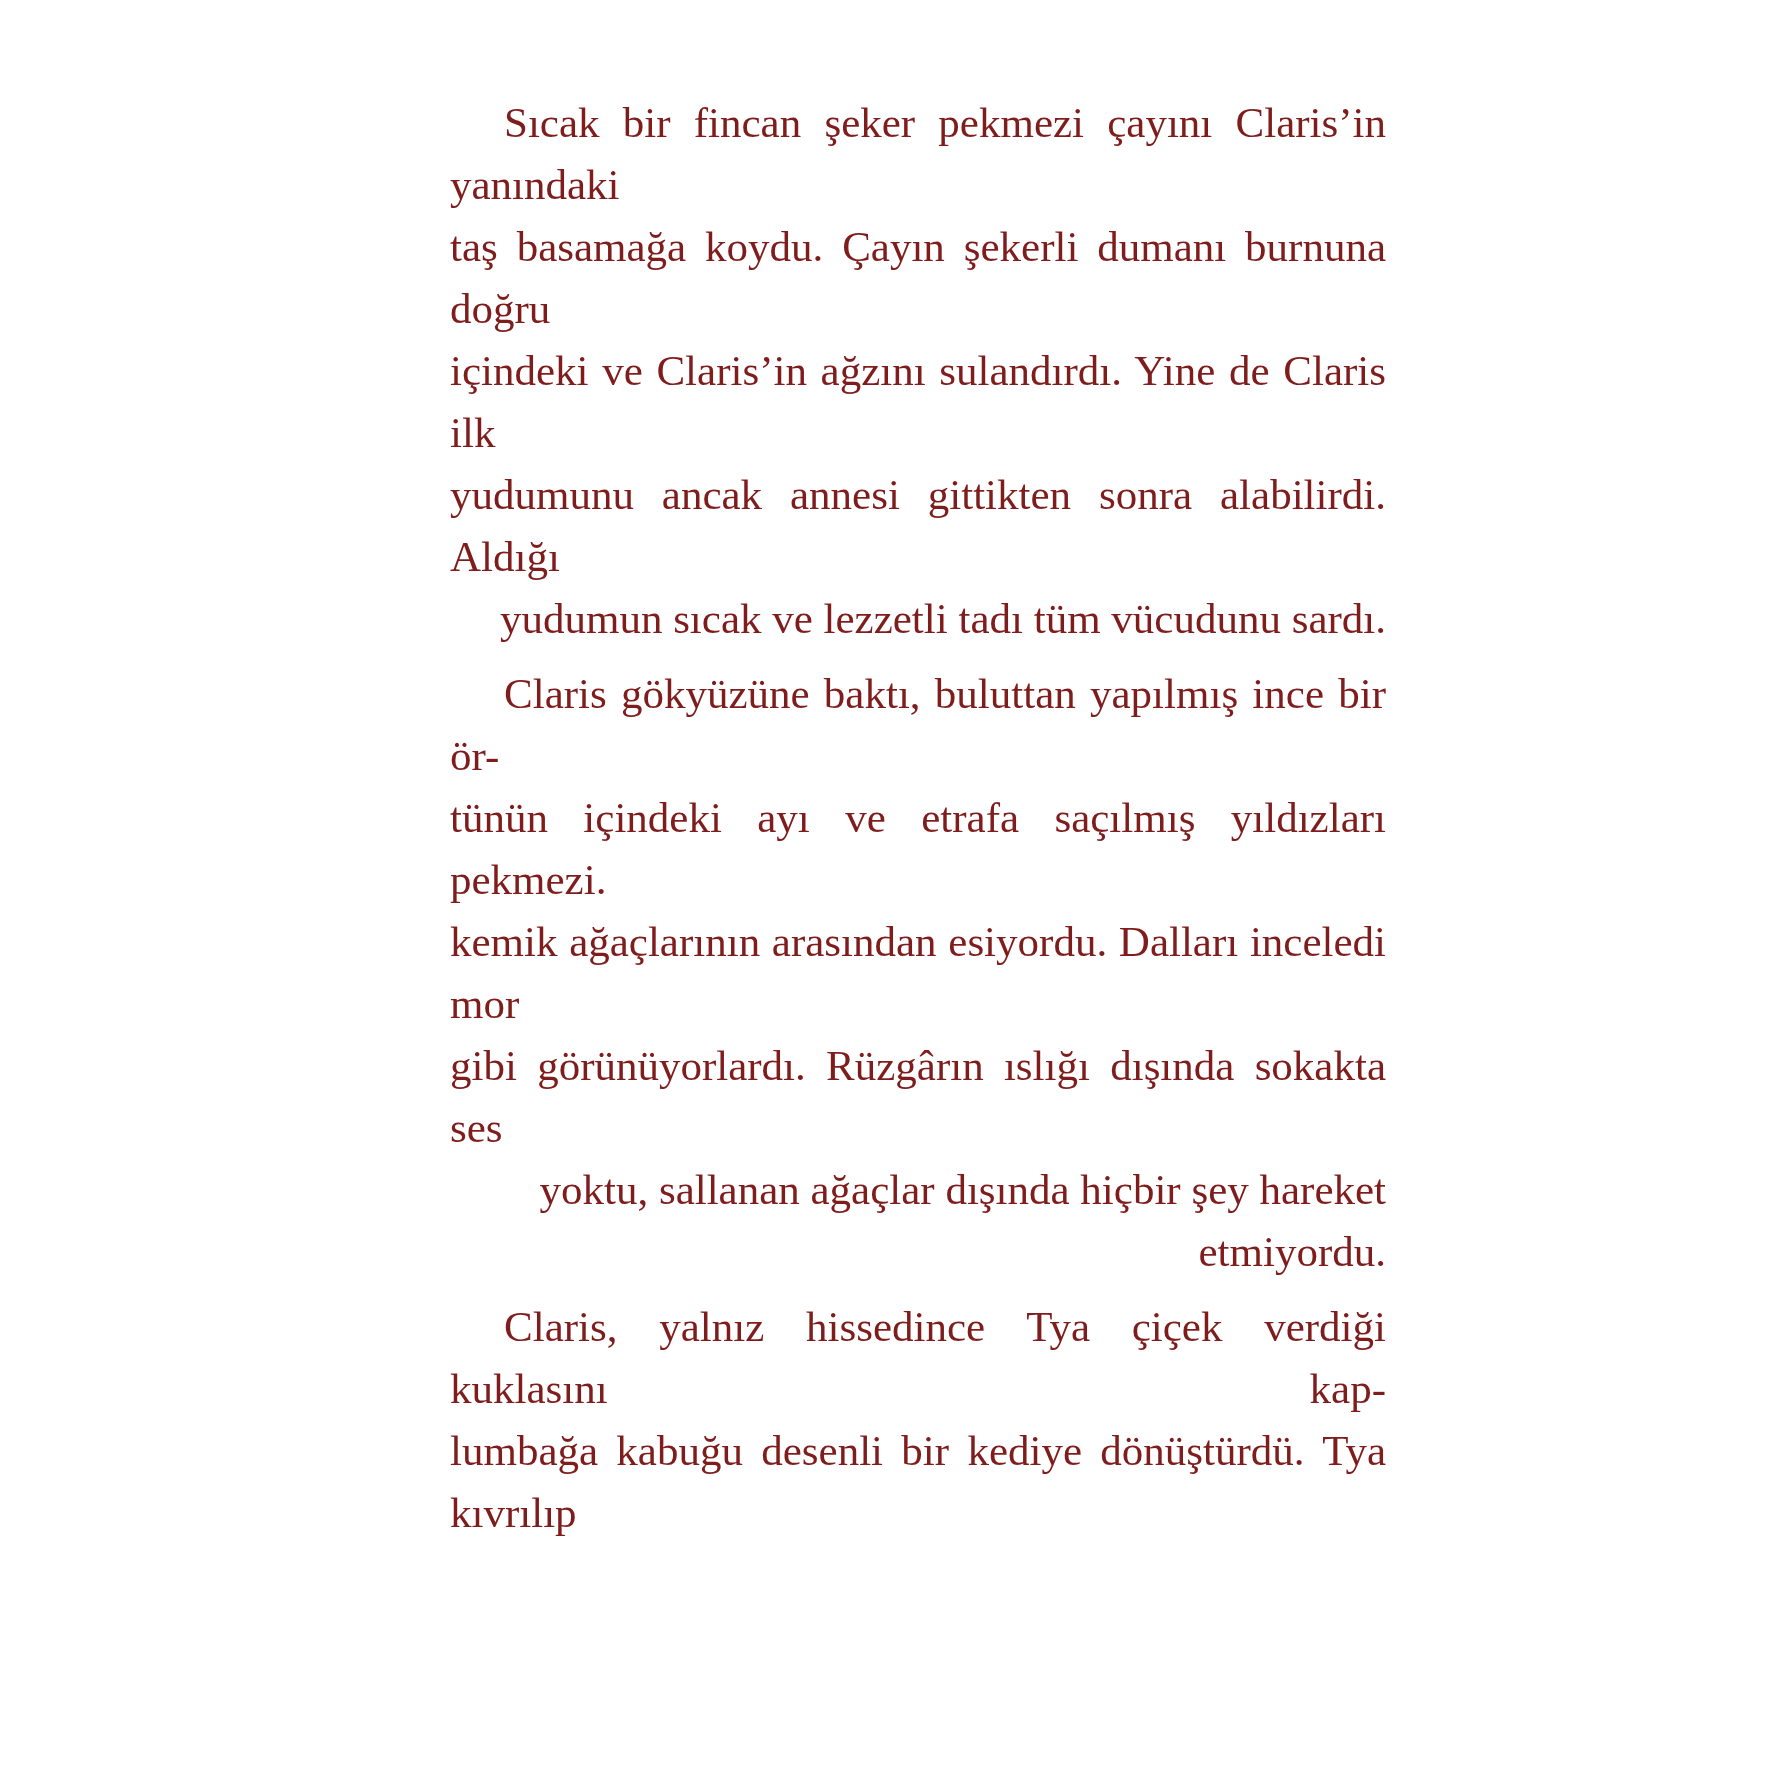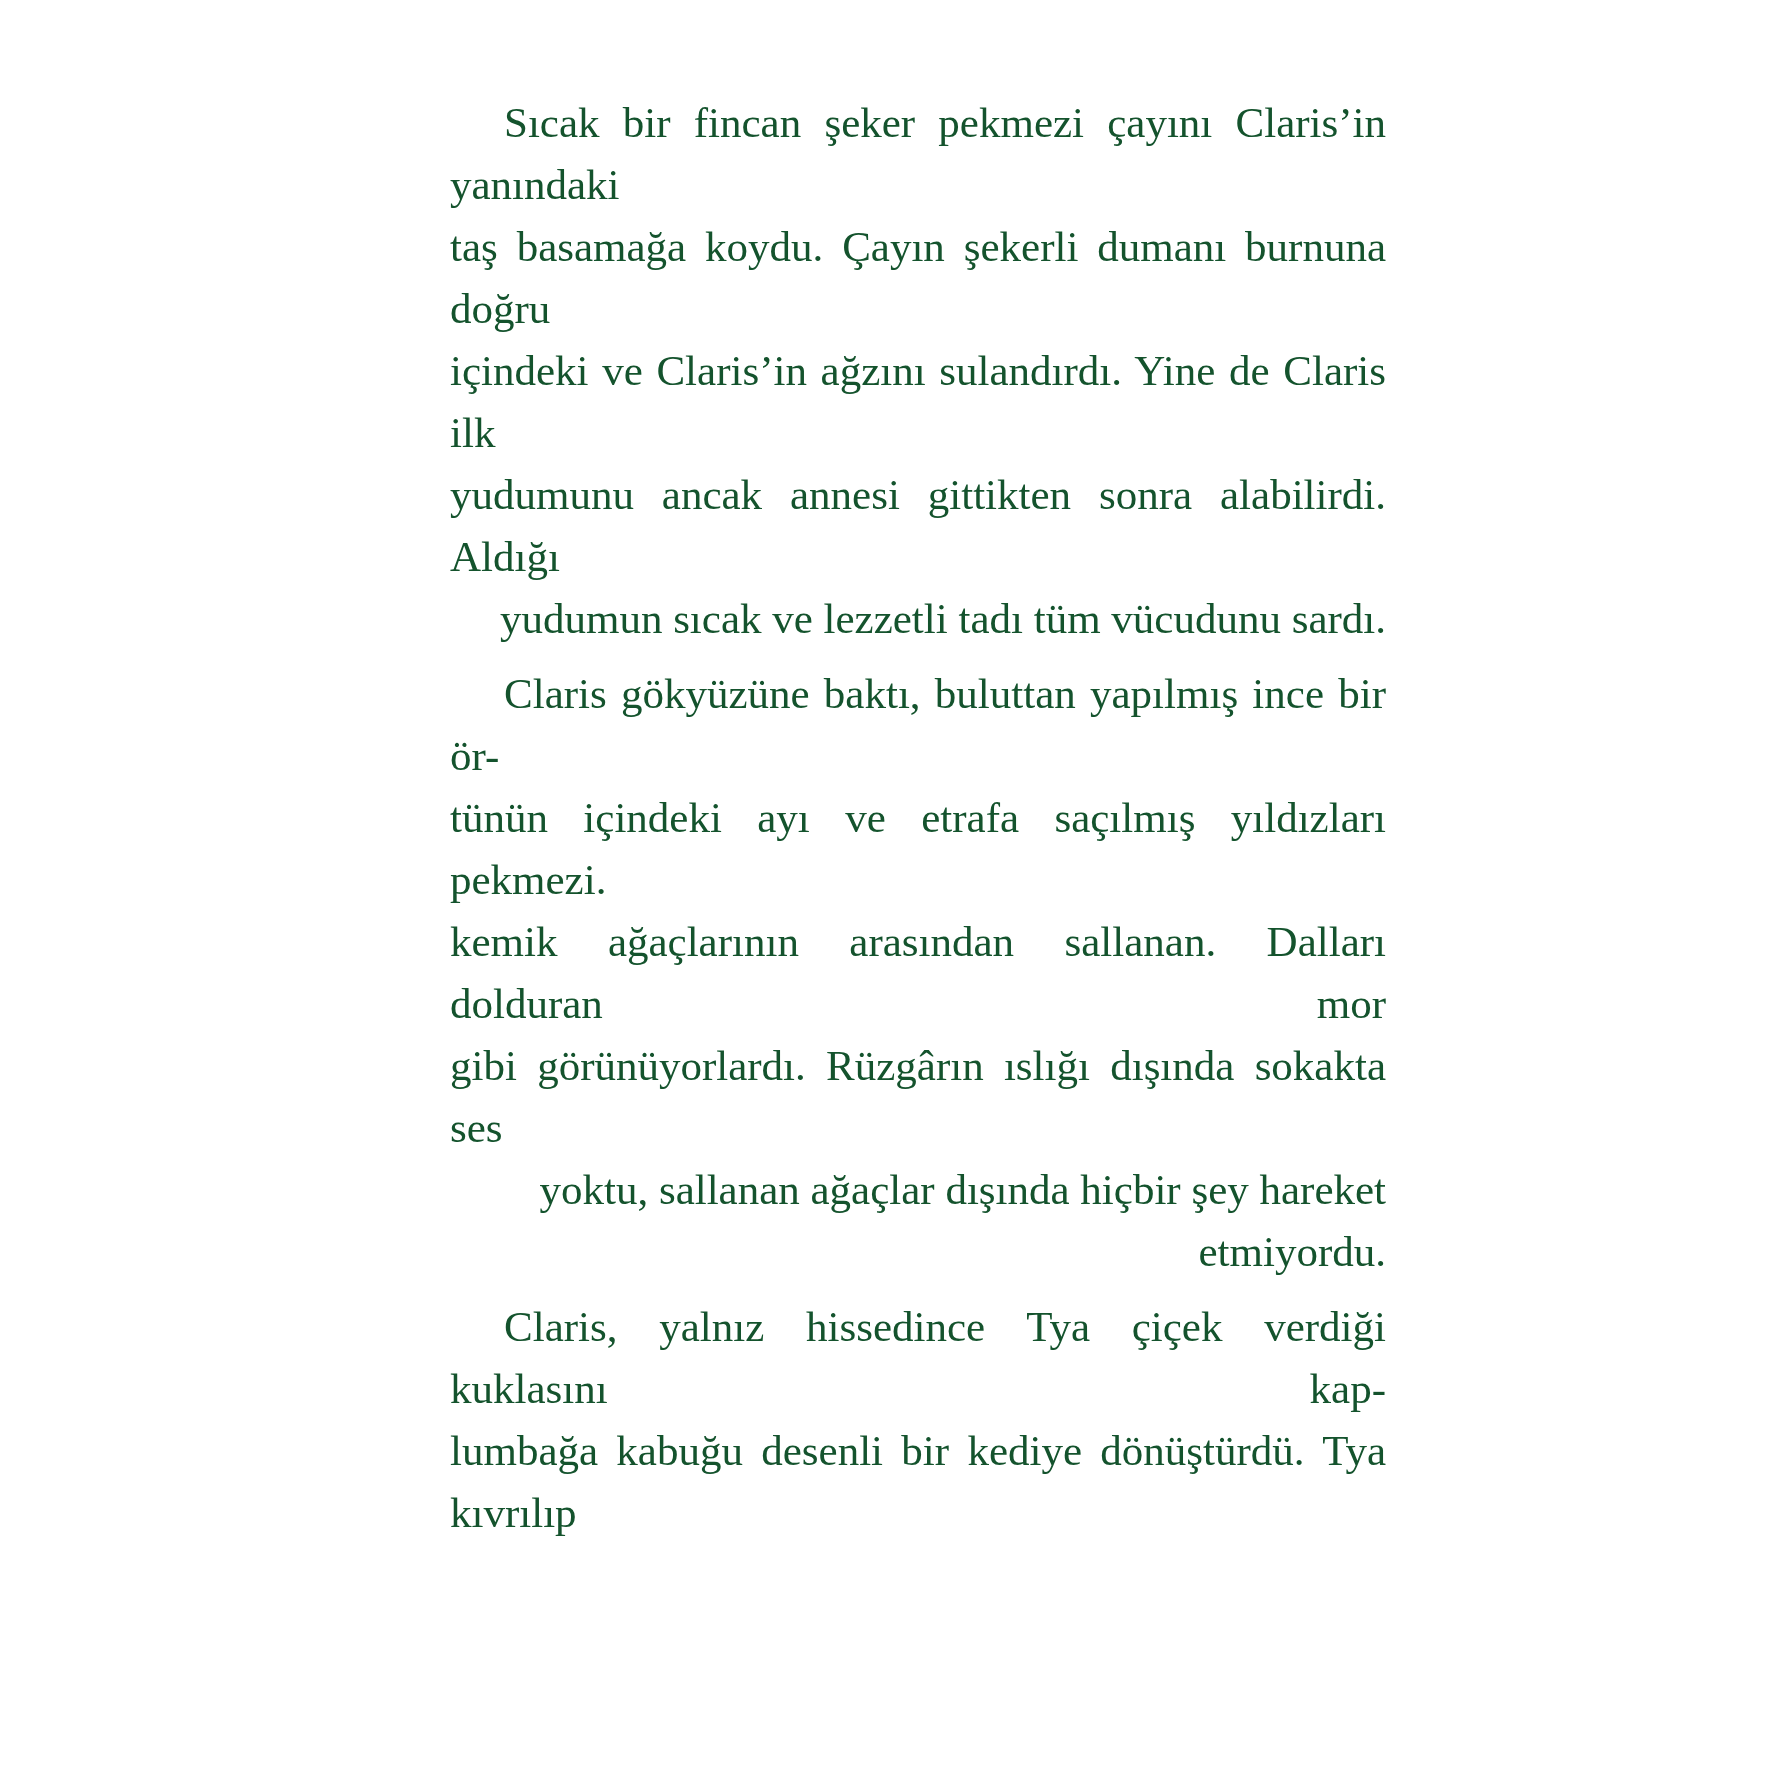--- a/index.html
+++ b/index.html
@@ -7,21 +7,21 @@
     padding: 0;
     background: #ffffff;
   }
   .page {
     position: relative;
     width: 1788px;
     height: 1788px;
     background: #ffffff;
     overflow: hidden;
     font-family: "Liberation Serif", serif;
-    color: #14532d;
+    color: #7f1d1d;
   }
   .text-block {
     position: absolute;
     left: 450px;
     top: 92px;
     width: 936px;
     font-size: 43px;
     line-height: 62px;
     font-weight: 400;
   }
@@ -49,21 +49,21 @@
       <div class="line j indent">Sıcak bir fincan şeker pekmezi çayını Claris’in yanındaki</div>
       <div class="line j">taş basamağa koydu. Çayın şekerli dumanı burnuna doğru</div>
       <div class="line j">içindeki ve Claris’in ağzını sulandırdı. Yine de Claris ilk</div>
       <div class="line j">yudumunu ancak annesi gittikten sonra alabilirdi. Aldığı</div>
       <div class="line">yudumun sıcak ve lezzetli tadı tüm vücudunu sardı.</div>
     </div>
 
     <div class="para">
       <div class="line j indent">Claris gökyüzüne baktı, buluttan yapılmış ince bir ör-</div>
       <div class="line j">tünün içindeki ayı ve etrafa saçılmış yıldızları pekmezi.</div>
-      <div class="line j">kemik ağaçlarının arasından sallanan. Dalları dolduran mor</div>
+      <div class="line j">kemik ağaçlarının arasından esiyordu. Dalları inceledi mor</div>
       <div class="line j">gibi görünüyorlardı. Rüzgârın ıslığı dışında sokakta ses</div>
       <div class="line">yoktu, sallanan ağaçlar dışında hiçbir şey hareket etmiyordu.</div>
     </div>
 
     <div class="para">
       <div class="line j indent">Claris, yalnız hissedince Tya çiçek verdiği kuklasını kap-</div>
       <div class="line j">lumbağa kabuğu desenli bir kediye dönüştürdü. Tya kıvrılıp</div>
 
     </div>
 

